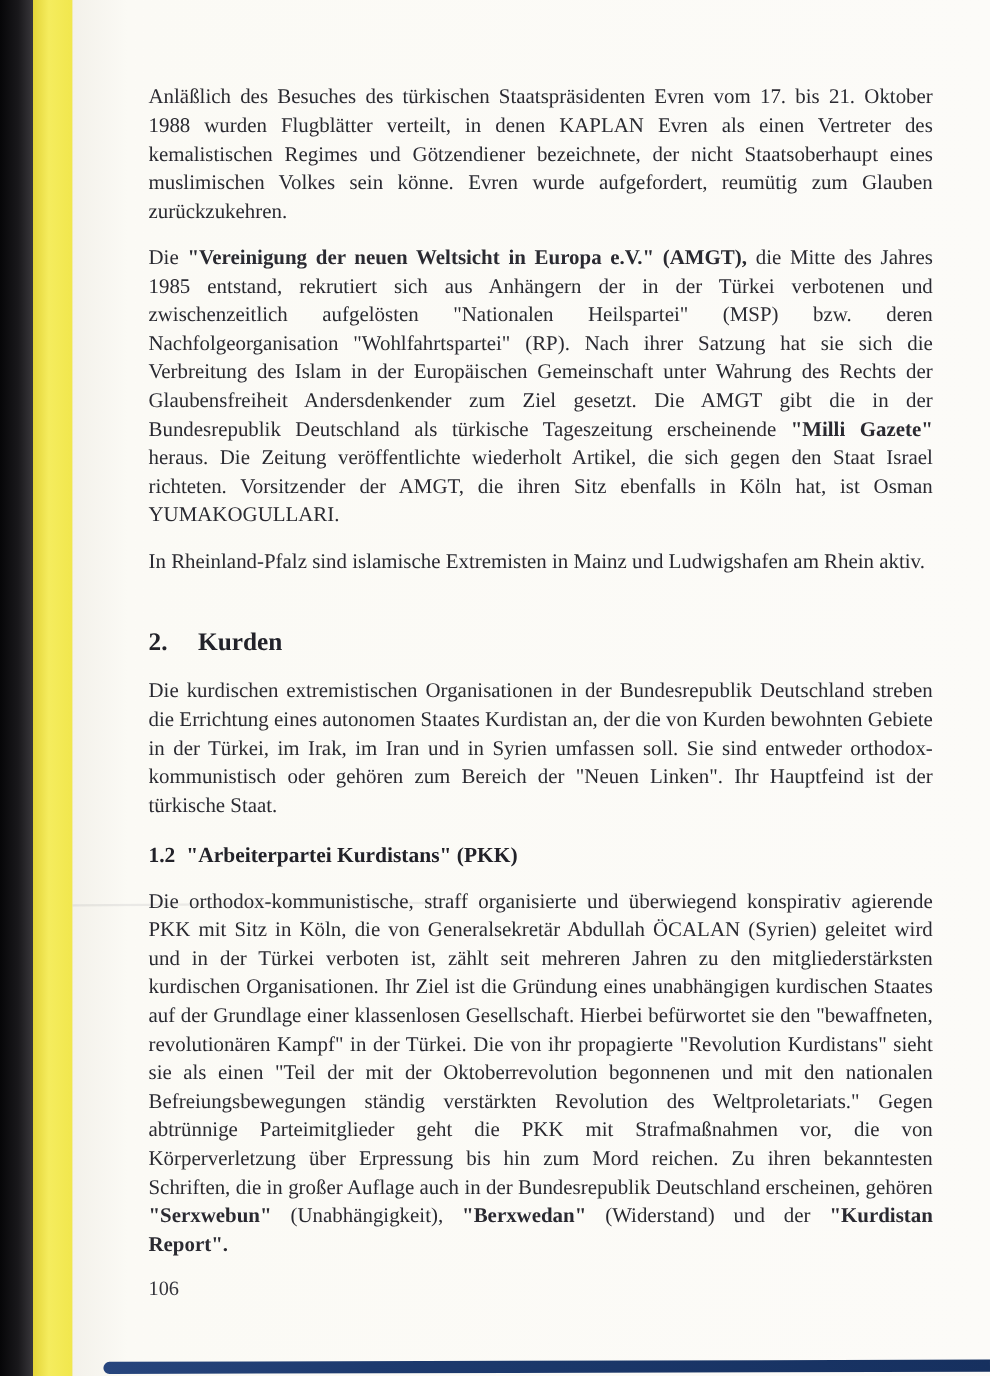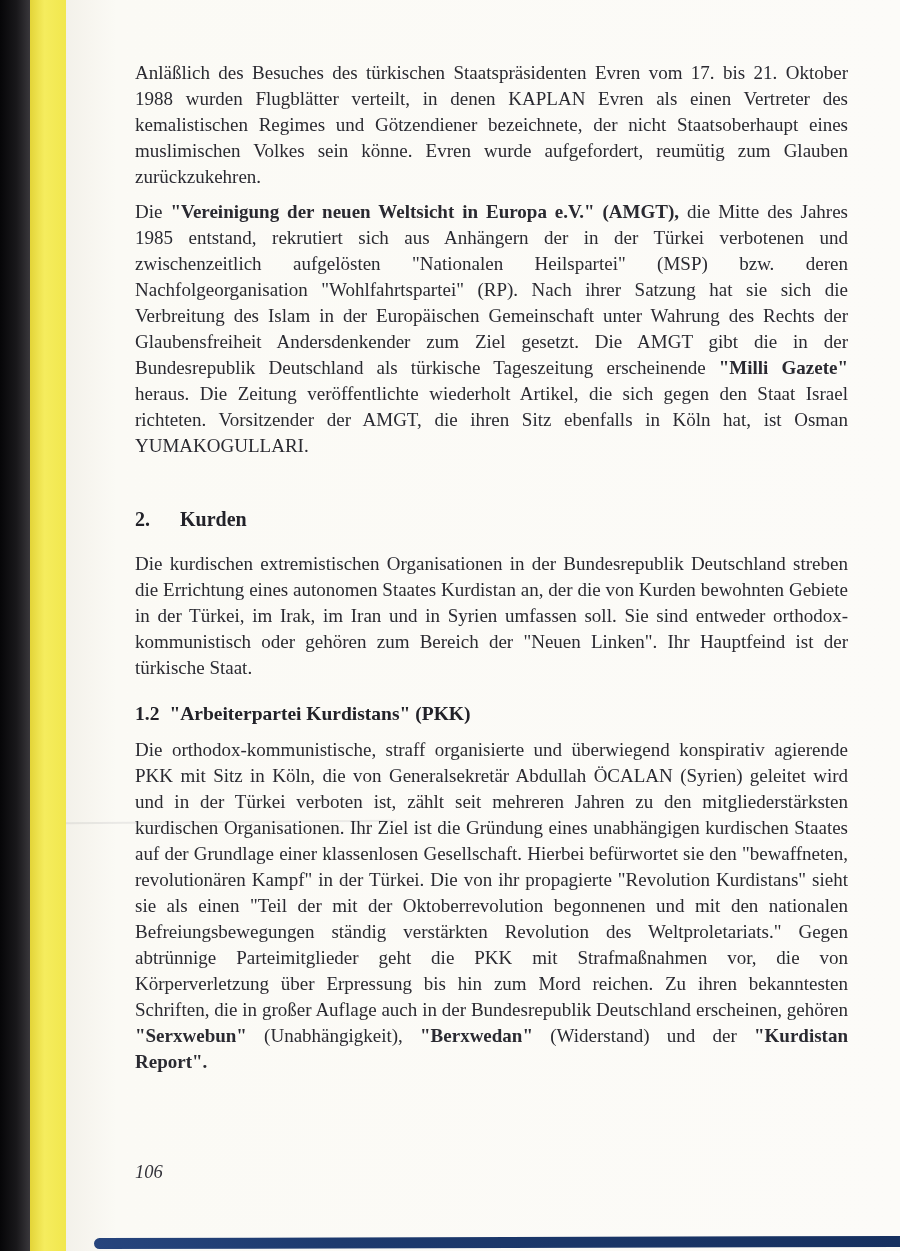--- a/index.html
+++ b/index.html
@@ -25,35 +25,35 @@
     position: absolute; left: 66px; top: 0; width: 834px; height: 100%;
     background: linear-gradient(90deg, #f3f1ea 0%, #fbfaf5 6%, #fcfbf8 100%);
   }
   .text-block {
     position: absolute; left: 69px; top: 60px; width: 713px;
     color: #2a2a31;
     font-size: 19px; line-height: 26px;
     text-align: justify;
     hyphens: auto; -webkit-hyphens: auto;
   }
-  .text-block p { margin: 0 0 9px 0; }
+  .text-block p { margin: 16px 0 9px 0; }
   .bold { font-weight: bold; }
   h2.section {
-    font-size: 20px; line-height: 28px; font-weight: bold;
+    font-size: 23px; line-height: 28px; font-weight: bold;
     color: #222229; margin: 46px 0 18px 0; text-align: left;
   }
   .h-num { display: inline-block; width: 45px; }
   h3.subsection {
     font-size: 19.5px; line-height: 25px; font-weight: bold;
     color: #222229; margin: 20px 0 11px 0; text-align: left;
   }
   .h-num3 { margin-right: 10px; }
   .page-number {
     position: absolute; left: 69px; top: 1162px;
-    font-size: 18.5px; color: #33333a; font-style: italic;
+    font-size: 18.5px; color: #33333a;
   }
   
   .artifact-line {
     position: absolute; left: 0; top: 821px; width: 330px; height: 2px;
     background: rgba(90, 90, 100, 0.10);
     transform: rotate(-0.4deg);
   }
   
   .footer-bar {
     position: absolute; left: 28px; top: 1237px; width: 806px; height: 11px;
@@ -67,20 +67,21 @@
 
 <div class="edge-black"></div>
 <div class="edge-yellow"></div>
 
 <div class="page">
   <div class="artifact-line"></div>
 
   <div class="text-block">
     <p><span>Anläßlich des Besuches des türkischen Staatspräsidenten Evren vom 17. bis 21. Oktober 1988 wurden Flugblätter verteilt, in denen KAPLAN Evren als einen Vertreter des kemalistischen Regimes und Götzendiener bezeichnete, der nicht Staatsoberhaupt eines muslimischen Volkes sein könne. Evren wurde aufgefordert, reumütig zum Glauben zurückzukehren.</span></p>
     <p><span>Die </span><span class="bold">"Vereinigung der neuen Weltsicht in Europa e.V." (AMGT),</span><span> die Mitte des Jahres 1985 entstand, rekrutiert sich aus Anhängern der in der Türkei verbotenen und zwischenzeitlich aufgelösten "Nationalen Heilspartei" (MSP) bzw. deren Nachfolgeorganisation "Wohlfahrtspartei" (RP). Nach ihrer Satzung hat sie sich die Verbreitung des Islam in der Europäischen Gemeinschaft unter Wahrung des Rechts der Glaubensfreiheit Andersdenkender zum Ziel gesetzt. Die AMGT gibt die in der Bundesrepublik Deutschland als türkische Tageszeitung erscheinende </span><span class="bold">"Milli Gazete"</span><span> heraus. Die Zeitung veröffentlichte wiederholt Artikel, die sich gegen den Staat Israel richteten. Vorsitzender der AMGT, die ihren Sitz ebenfalls in Köln hat, ist Osman YUMAKOGULLARI.</span></p>
+    <p><span>In Rheinland-Pfalz sind islamische Extremisten in Mainz und Ludwigshafen am Rhein aktiv.</span></p>
 
     <h2 class="section">
       <span class="h-num">2.</span><span class="h-title">Kurden</span>
     </h2>
 
     <p><span>Die kurdischen extremistischen Organisationen in der Bundesrepublik Deutschland streben die Errichtung eines autonomen Staates Kurdistan an, der die von Kurden bewohnten Gebiete in der Türkei, im Irak, im Iran und in Syrien umfassen soll. Sie sind entweder orthodox-kommunistisch oder gehören zum Bereich der "Neuen Linken". Ihr Hauptfeind ist der türkische Staat.</span></p>
 
     <h3 class="subsection">
       <span class="h-num3">1.2</span><span>"Arbeiterpartei Kurdistans" (PKK)</span>
     </h3>

